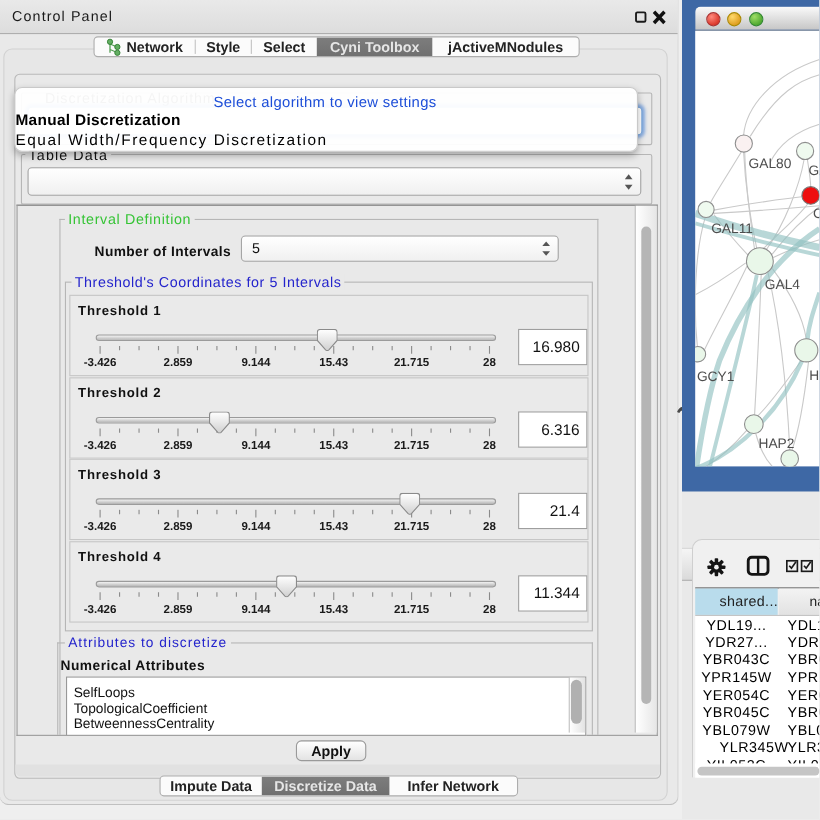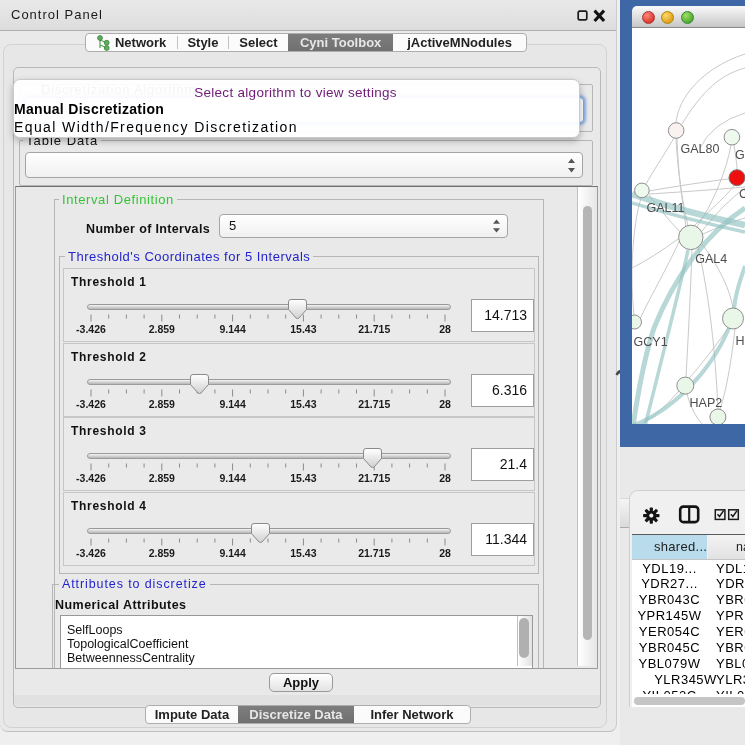--- a/index.html
+++ b/index.html
@@ -167,21 +167,21 @@
     </svg>
   <svg style="position:absolute;left:223.5px;top:30px;" width="19" height="20" viewBox="0 0 19 20">
     <defs>
         <linearGradient id="thg0" x1="0" y1="0" x2="0" y2="1">
       <stop offset="0" stop-color="#ffffff"></stop>
           <stop offset="1" stop-color="#d0d0d0"></stop>
         </linearGradient>
       </defs>
     <path d="M3 0.5 L16 0.5 Q18.5 0.5 18.5 3 L18.5 10.5 L11 19 Q9.5 20.3 8 19 L0.5 10.5 L0.5 3 Q0.5 0.5 3 0.5 Z" fill="url(#thg0)" stroke="#8a8a8a" stroke-width="1"></path>
   </svg>
-  <div class="vbox">14.713</div>
+  <div class="vbox">16.980</div>
 </div>
 <div class="abs tblock" style="top:343px;">
   <div class="ttitle">Threshold 2</div>
   <div class="groove"></div>
   <svg style="position:absolute;left:0;top:45px;" width="468" height="24" viewBox="0 0 468 24">
       <line x1="27.0" y1="0.5" x2="27.0" y2="7.5" stroke="#8a8a8a" stroke-width="1"></line>
       <line x1="44.7" y1="0.5" x2="44.7" y2="4.5" stroke="#8a8a8a" stroke-width="1"></line>
       <line x1="62.4" y1="0.5" x2="62.4" y2="4.5" stroke="#8a8a8a" stroke-width="1"></line>
       <line x1="80.1" y1="0.5" x2="80.1" y2="4.5" stroke="#8a8a8a" stroke-width="1"></line>
       <line x1="97.8" y1="0.5" x2="97.8" y2="7.5" stroke="#8a8a8a" stroke-width="1"></line>
@@ -321,21 +321,21 @@
      text-align:center;line-height:17px;">Apply</div>
 
 <div class="abs tabstrip" style="left:145px;top:704.5px;width:324px;">
   <div class="tab" style="width:95px;">Impute Data</div>
   <div class="tab sel" style="width:120px;">Discretize Data</div>
   <div class="tab" style="width:120px;">Infer Network</div>
 </div>
 
 <div class="abs" style="left:13px;top:79px;width:565px;height:57px;background:rgba(255,255,255,0.95);
      border:1px solid #c9c9c9;border-radius:7px;box-shadow:0 3px 7px rgba(0,0,0,0.28);"></div>
-<div class="abs" style="left:13px;top:85px;width:565px;font-size:13.5px;color:#701a75;text-align:center;letter-spacing:0.3px;">Select algorithm to view settings</div>
+<div class="abs" style="left:13px;top:85px;width:565px;font-size:13.5px;color:#1d4ed8;text-align:center;letter-spacing:0.3px;">Select algorithm to view settings</div>
 <div class="abs" style="left:14px;top:101px;font-size:14px;font-weight:bold;color:#000;letter-spacing:0.3px;">Manual Discretization</div>
 <div class="abs" style="left:14px;top:119px;font-size:14px;color:#000000;letter-spacing:1.4px;">Equal Width/Frequency Discretization</div>
 
 <svg class="abs" style="left:615px;top:368.5px;" width="6" height="7" viewBox="0 0 6 7">
   <path d="M0.5 5.5 Q2 1.5 5.5 0.8 L5.5 4 Q3.5 4.5 2.5 6.5 Z" fill="#4a4a4a"></path>
 </svg>
 
 <div class="abs" id="netblue"></div>
 <div class="abs" id="mactitle"></div>
 <div class="abs light" style="left:641.7px;background:radial-gradient(circle at 35% 30%,#ff8a7e,#dc3a2d 70%);border:0.5px solid #a33;"></div>

